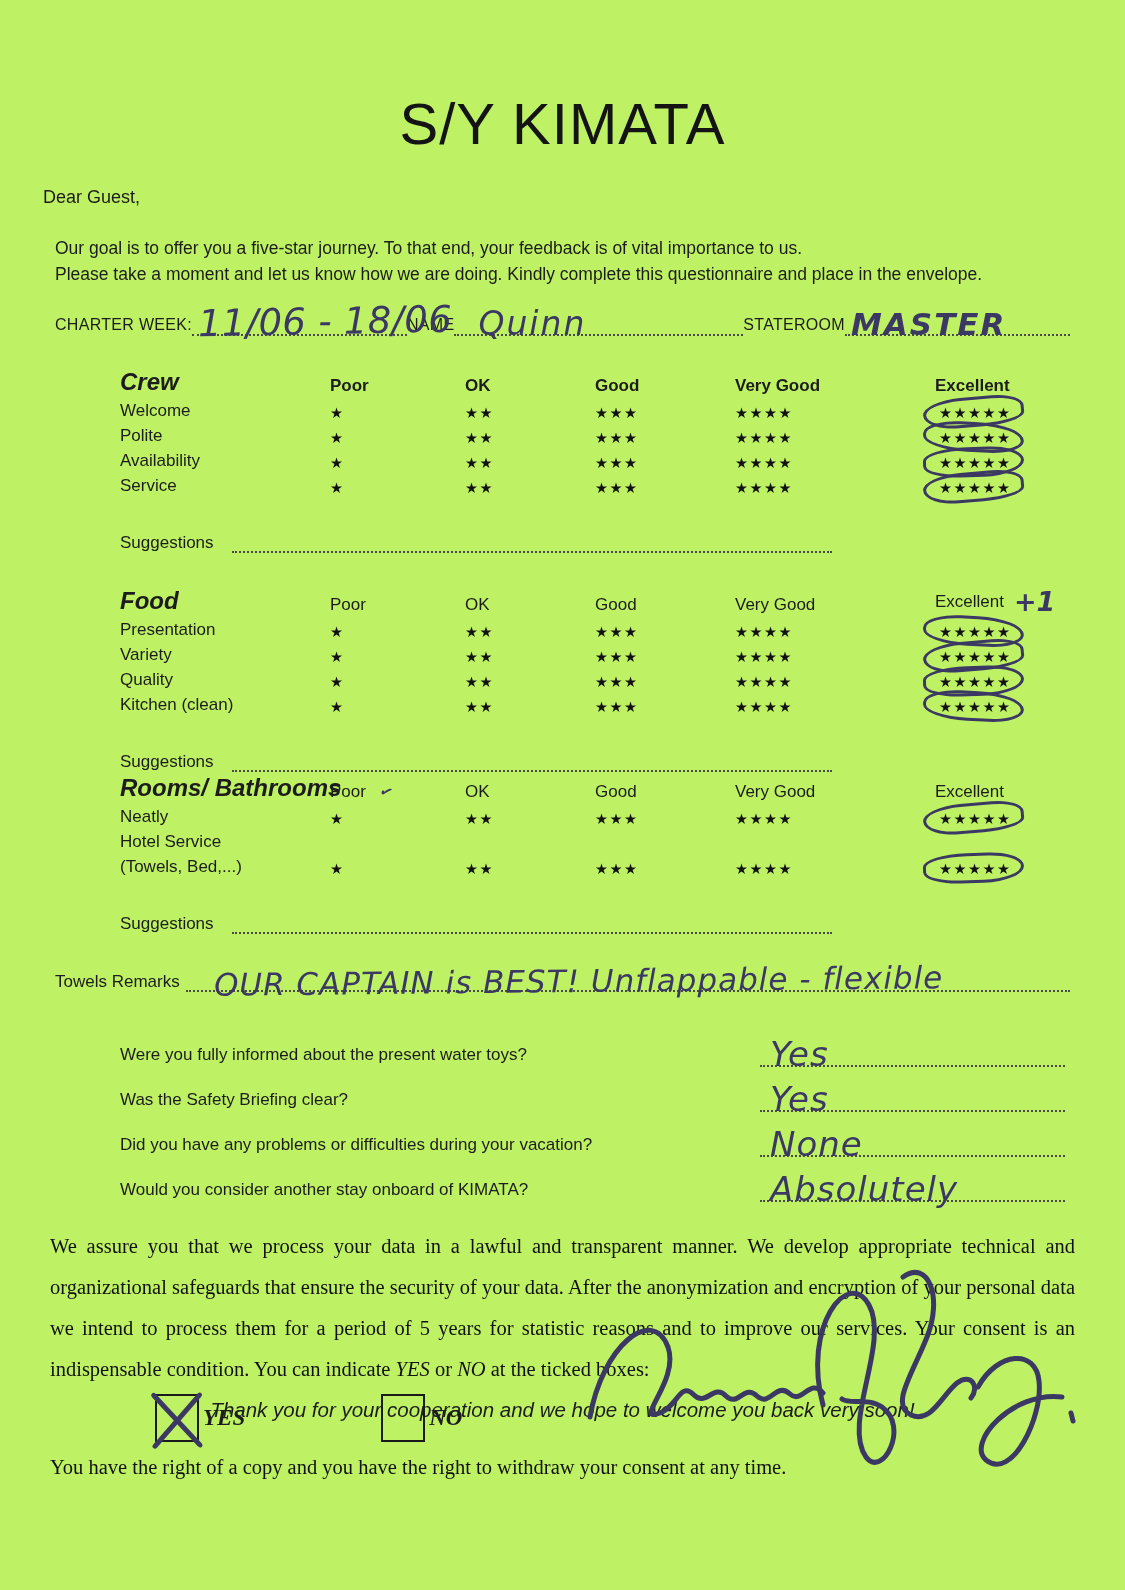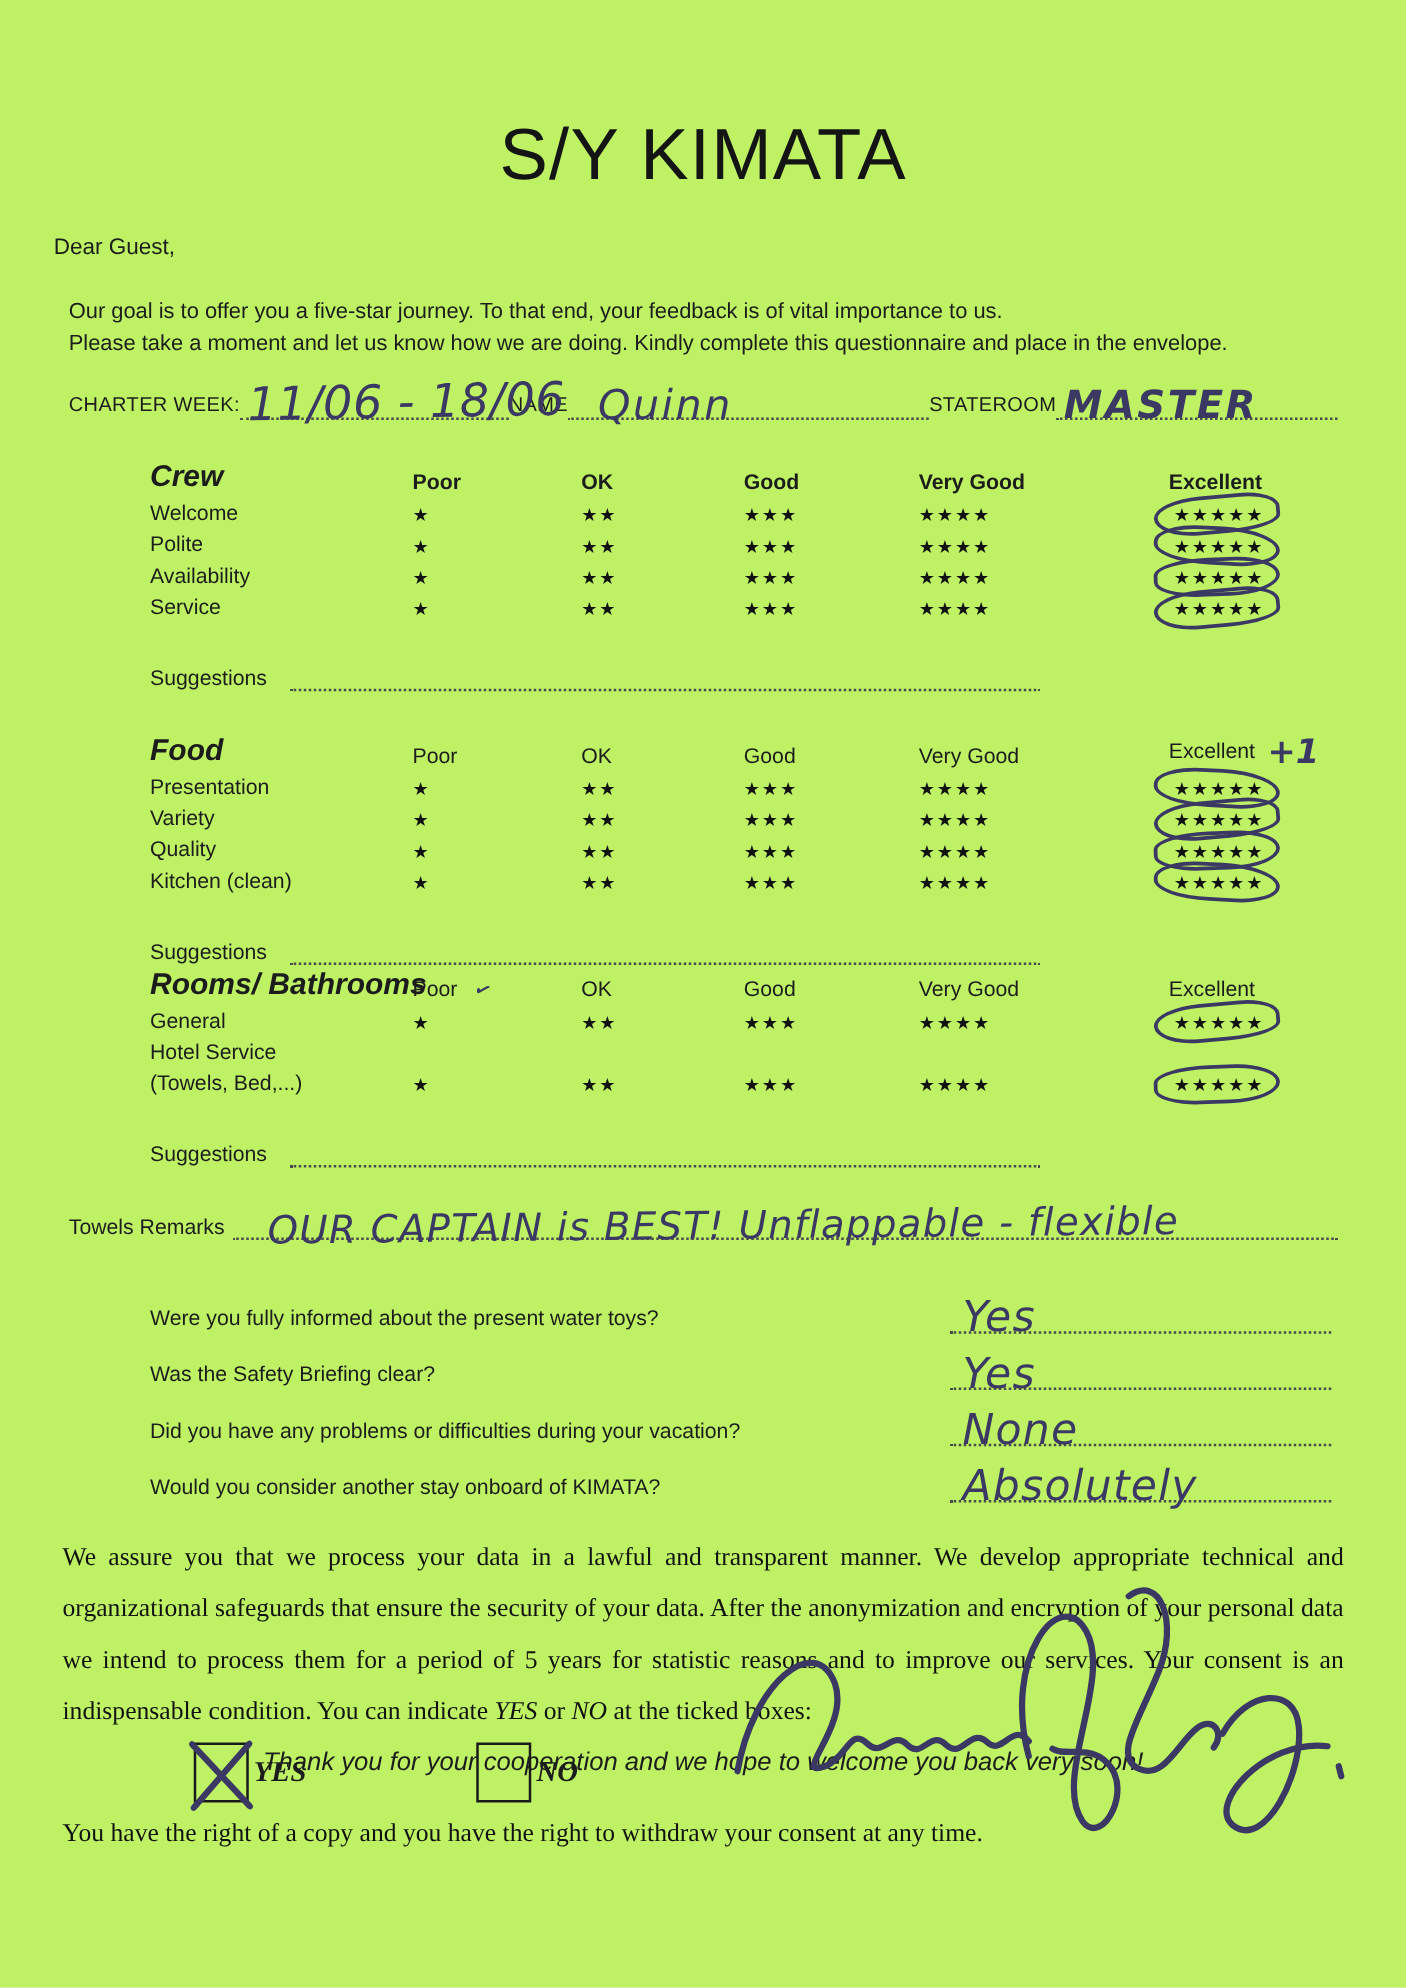--- a/index.html
+++ b/index.html
@@ -190,21 +190,21 @@
   </div>
 
   <div class="rtable" style="">
     <div class="sec-title">Rooms/ Bathrooms</div>
     <div><span>Poor</span><span class="pmark">✓</span></div>
     <div>OK</div>
     <div>Good</div>
     <div>Very Good</div>
     <div>Excellent</div>
 
-    <div>General</div>
+    <div>Neatly</div>
     <div class="stars">★</div>
     <div class="stars">★★</div>
     <div class="stars">★★★</div>
     <div class="stars">★★★★</div>
     <div class="stars"><span class="circ"><span>★★★★★</span></span></div>
 
     <div>Hotel Service</div>
     <div></div>
       <div></div>
       <div></div>

